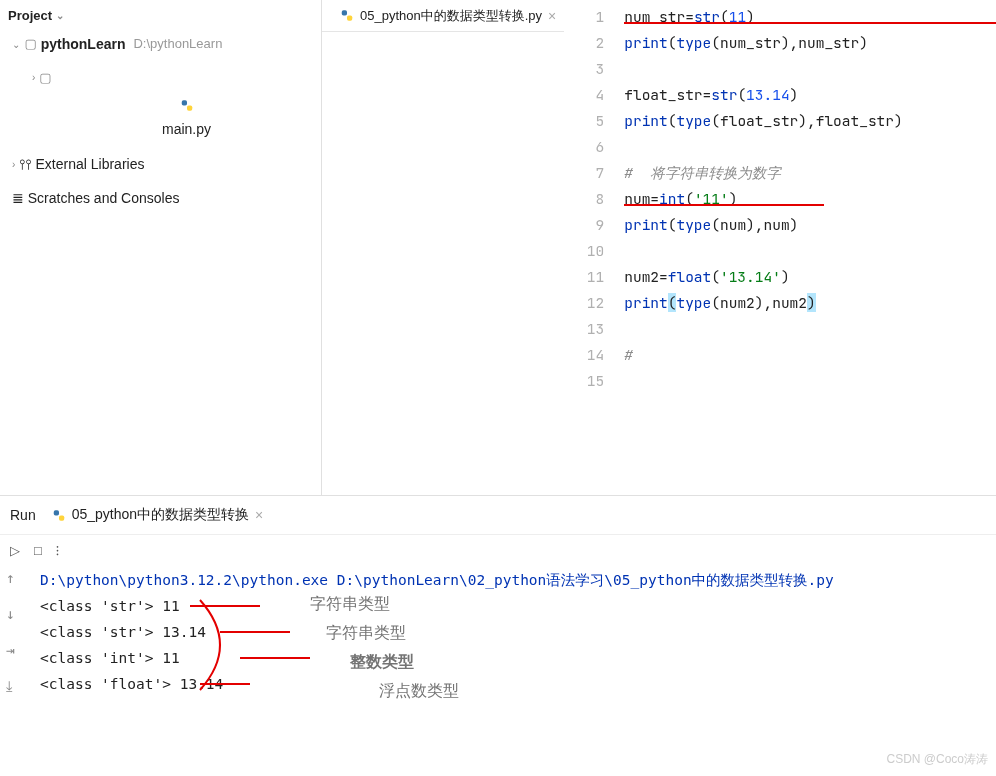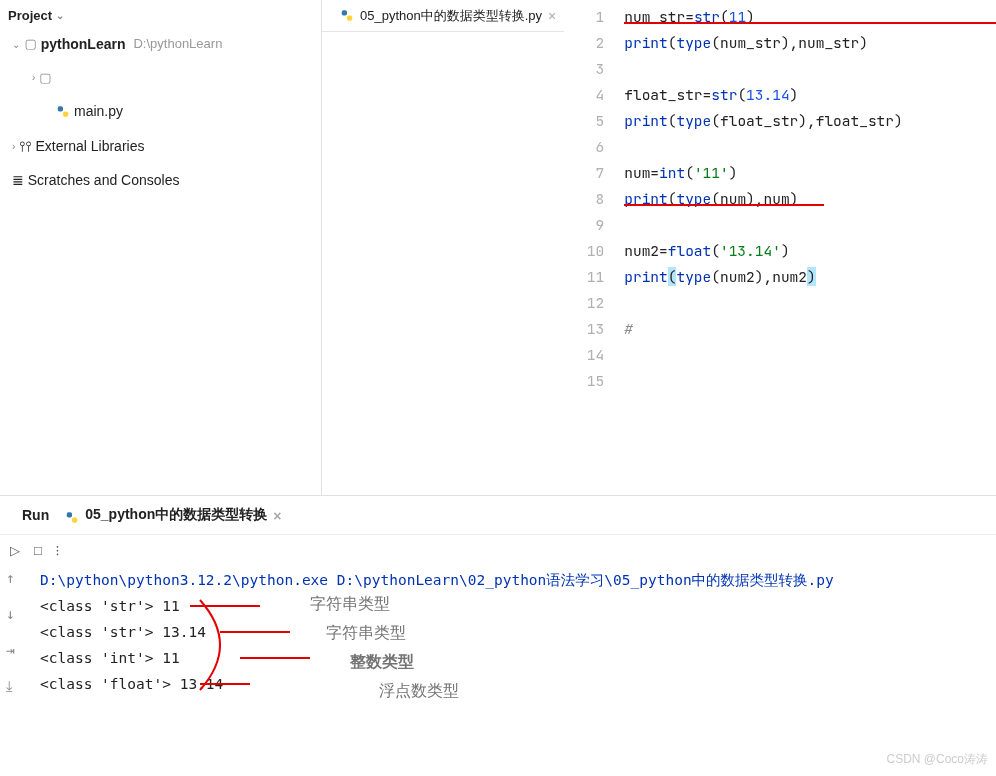--- a/index.html
+++ b/index.html
@@ -32,21 +32,21 @@
     .tree-item {
       padding: 4px 4px 4px 12px;
       display: flex;
       align-items: center;
       gap: 4px;
       font-size: 14px;
       line-height: 1.9;
     }
     .tree-item.lvl1 { padding-left: 12px; }
     .tree-item.lvl2 { padding-left: 32px; }
-    .tree-item.lvl3 { padding-left: 56px; }
+    .tree-item.lvl3 { padding-left: 56px; flex-direction: column; }
     .tree-item .path { color: #999; font-size: 13px; margin-left: 4px; }
     .external, .scratches { padding-left: 8px; }
     .py-icon {
       width: 14px; height: 14px;
       display: inline-flex;
       align-items: center;
       justify-content: center;
     }
     .folder-icon {
       color: #888;
@@ -105,29 +105,28 @@
     }
     .run-panel {
       border-top: 1px solid #e0e0e0;
       height: 281px;
       display: flex;
       flex-direction: column;
     }
     .run-header {
       display: flex;
       align-items: center;
-      padding: 6px 22px;
+      padding: 6px 10px;
       gap: 10px;
       border-bottom: 1px solid #eee;
       font-size: 14px;
-      font-weight: bold;
     }
     .run-tab {
       display: flex;
-      align-items: flex-end;
+      align-items: center;
       gap: 6px;
       padding: 4px 6px;
     }
     .run-toolbar {
       display: flex;
       align-items: center;
       padding: 6px 10px;
       gap: 14px;
       color: #555;
     }
@@ -246,20 +245,21 @@
         </div>
       <div class="code-lines" id="codelines">
         <div class="red-annot" style="left:0px; top:18px; width:430px;"></div>
         <div class="red-annot" style="left:0px; top:200px; width:200px;"></div>
           <div class="line">num_str=<span class="k-builtin">str</span>(<span class="k-num">11</span>)</div>
           <div class="line"><span class="k-builtin">print</span>(<span class="k-builtin">type</span>(num_str),num_str)</div>
           <div class="line"></div>
           <div class="line">float_str=<span class="k-builtin">str</span>(<span class="k-num">13.14</span>)</div>
           <div class="line"><span class="k-builtin">print</span>(<span class="k-builtin">type</span>(float_str),float_str)</div>
           <div class="line"></div>
+          <div class="line"><span class="k-comment">#  将字符串转换为数字</span></div>
           <div class="line">num=<span class="k-builtin">int</span>(<span class="k-str">'11'</span>)</div>
           <div class="line"><span class="k-builtin">print</span>(<span class="k-builtin">type</span>(num),num)</div>
           <div class="line"></div>
           <div class="line">num2=<span class="k-builtin">float</span>(<span class="k-str">'13.14'</span>)</div>
           <div class="line"><span class="k-builtin">print</span><span class="hl">(</span><span class="k-builtin">type</span>(num2),num2<span class="hl">)</span></div>
           <div class="line"></div>
           <div class="line"><span class="k-comment">#</span></div>
         </div>
     </div>
   </div>

